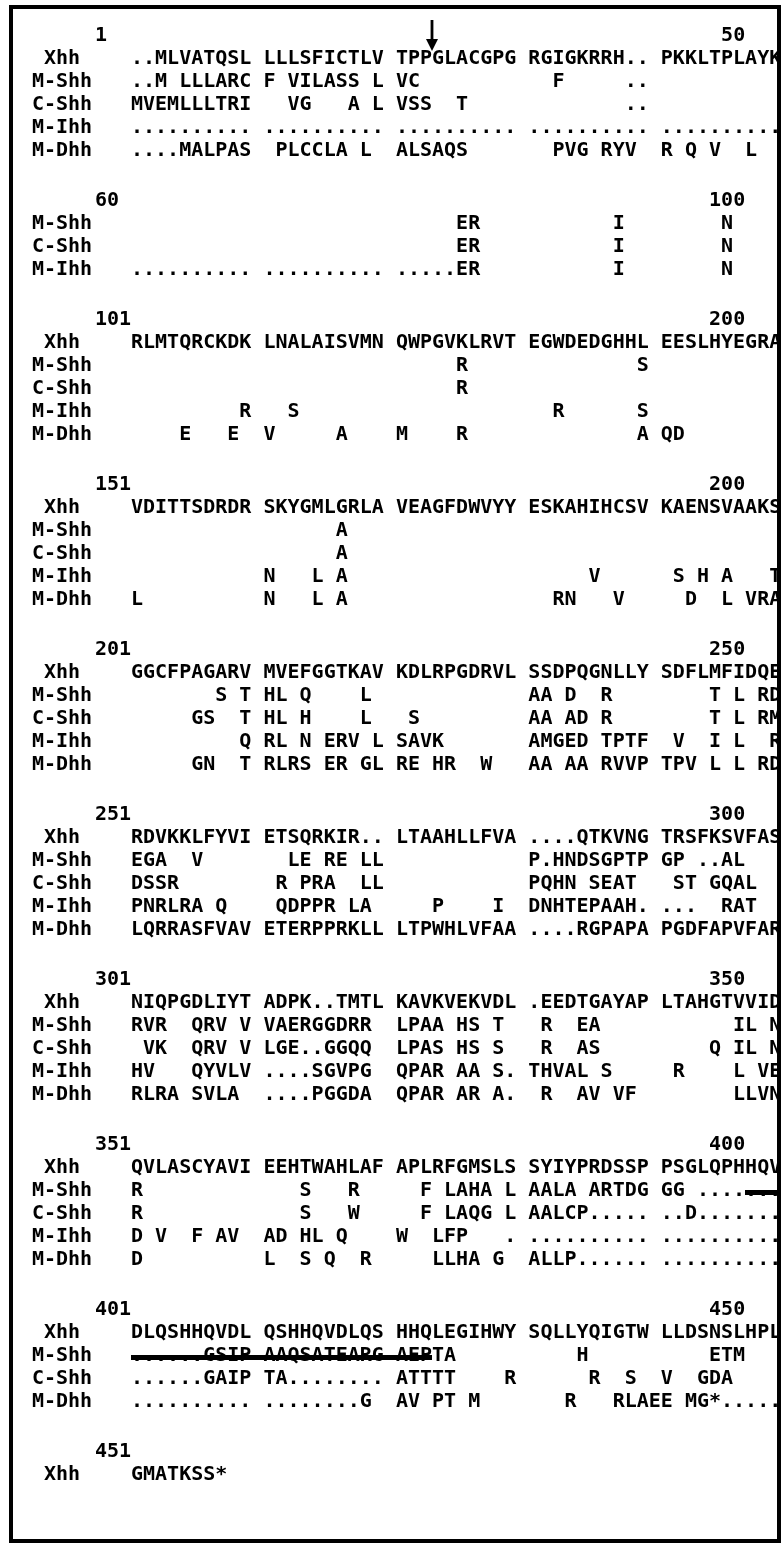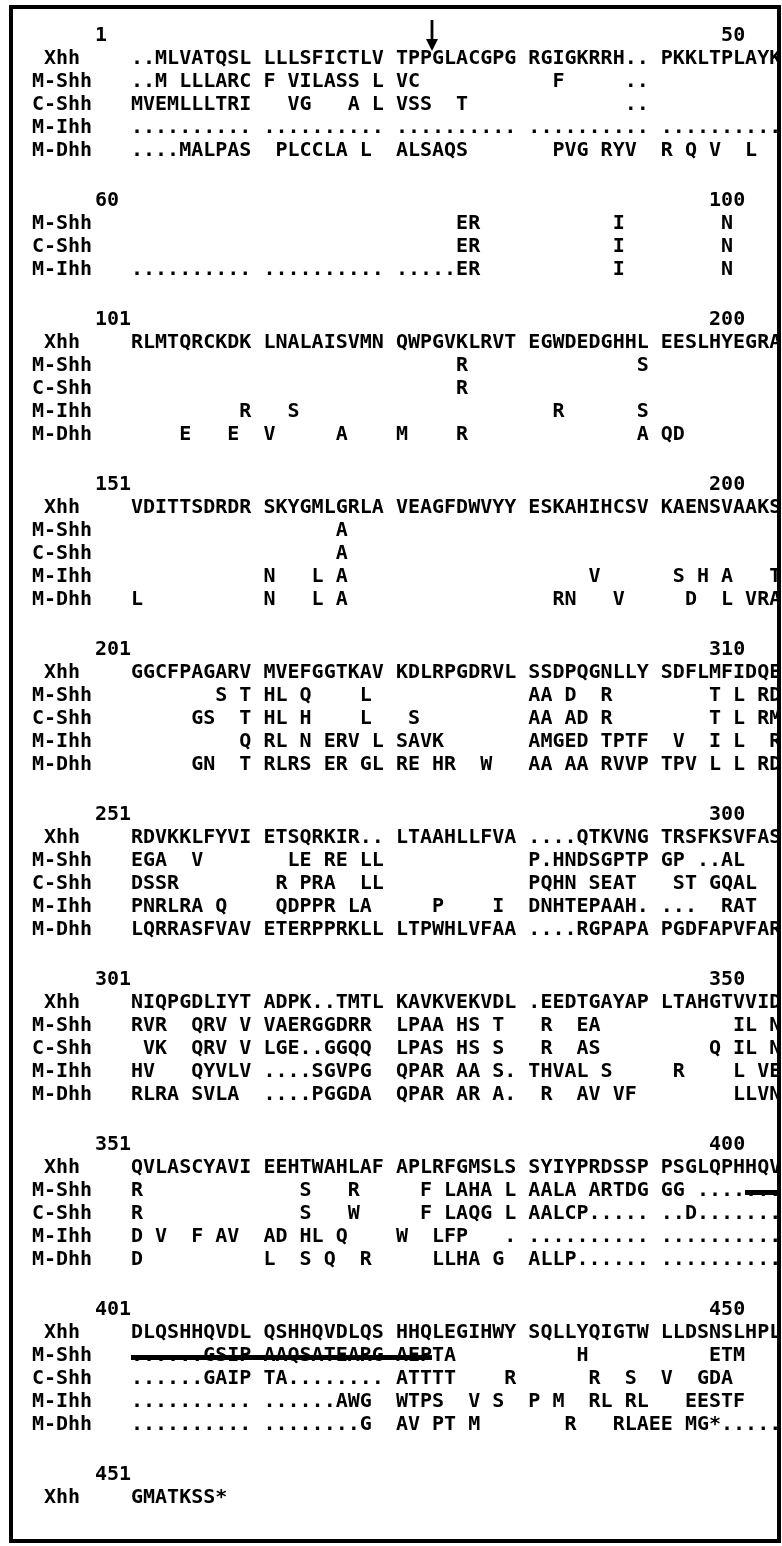--- a/index.html
+++ b/index.html
@@ -61,21 +61,21 @@
     </div>
     <div class="block">
       <div class="line header"><span class="label"></span><span class="nums"><span>151</span><span>200</span></span></div>
       <div class="line"><span class="label">Xhh</span><span class="seq">VDITTSDRDR SKYGMLGRLA VEAGFDWVYY ESKAHIHCSV KAENSVAAKS</span></div>
       <div class="line"><span class="label">M-Shh</span><span class="seq">                 A</span></div>
       <div class="line"><span class="label">C-Shh</span><span class="seq">                 A</span></div>
       <div class="line"><span class="label">M-Ihh</span><span class="seq">           N   L A                    V      S H A   T</span></div>
       <div class="line"><span class="label">M-Dhh</span><span class="seq">L          N   L A                 RN   V     D  L VRA</span></div>
     </div>
     <div class="block">
-      <div class="line header"><span class="label"></span><span class="nums"><span>201</span><span>310</span></span></div>
+      <div class="line header"><span class="label"></span><span class="nums"><span>201</span><span>250</span></span></div>
       <div class="line"><span class="label">Xhh</span><span class="seq">GGCFPAGARV MVEFGGTKAV KDLRPGDRVL SSDPQGNLLY SDFLMFIDQE</span></div>
       <div class="line"><span class="label">M-Shh</span><span class="seq">       S T HL Q    L             AA D  R        T L RD</span></div>
       <div class="line"><span class="label">C-Shh</span><span class="seq">     GS  T HL H    L   S         AA AD R        T L RM</span></div>
       <div class="line"><span class="label">M-Ihh</span><span class="seq">         Q RL N ERV L SAVK       AMGED TPTF  V  I L  R</span></div>
       <div class="line"><span class="label">M-Dhh</span><span class="seq">     GN  T RLRS ER GL RE HR  W   AA AA RVVP TPV L L RD</span></div>
     </div>
     <div class="block">
       <div class="line header"><span class="label"></span><span class="nums"><span>251</span><span>300</span></span></div>
       <div class="line"><span class="label">Xhh</span><span class="seq">RDVKKLFYVI ETSQRKIR.. LTAAHLLFVA ....QTKVNG TRSFKSVFAS</span></div>
       <div class="line"><span class="label">M-Shh</span><span class="seq">EGA  V       LE RE LL            P.HNDSGPTP GP ..AL</span></div>
@@ -97,20 +97,19 @@
       <div class="line"><span class="label">M-Shh</span><span class="seq">R             S   R     F LAHA L AALA ARTDG GG .......</span></div>
       <div class="line"><span class="label">C-Shh</span><span class="seq">R             S   W     F LAQG L AALCP..... ..D.......</span></div>
       <div class="line"><span class="label">M-Ihh</span><span class="seq">D V  F AV  AD HL Q    W  LFP   . .......... ..........</span></div>
       <div class="line"><span class="label">M-Dhh</span><span class="seq">D          L  S Q  R     LLHA G  ALLP...... ..........</span></div>
     </div>
     <div class="block">
       <div class="line header"><span class="label"></span><span class="nums"><span>401</span><span>450</span></span></div>
       <div class="line"><span class="label">Xhh</span><span class="seq"><span class="ul-seg">DLQSHHQVDL QSHHQVDLQS HHQ</span><span>LEGIHWY SQLLYQIGTW LLDSNSLHPL</span></span></div>
       <div class="line"><span class="label">M-Shh</span><span class="seq">......GSIP AAQSATEARG AEPTA          H          ETM</span></div>
       <div class="line"><span class="label">C-Shh</span><span class="seq">......GAIP TA........ ATTTT    R      R  S  V  GDA</span></div>
-      <div class="line"><span class="label">M-Ihh</span><span class="seq">.......... ......AWG  WTPS  V S  P M  RL RL   EESTF</span></div>
       <div class="line"><span class="label">M-Dhh</span><span class="seq">.......... ........G  AV PT M       R   RLAEE MG*.....</span></div>
     </div>
     <div class="block">
       <div class="line header"><span class="label"></span><span class="nums"><span>451</span><span></span></span></div>
       <div class="line"><span class="label">Xhh</span><span class="seq">GMATKSS*</span></div>
     </div>
   </div>
 
 </body></html>

